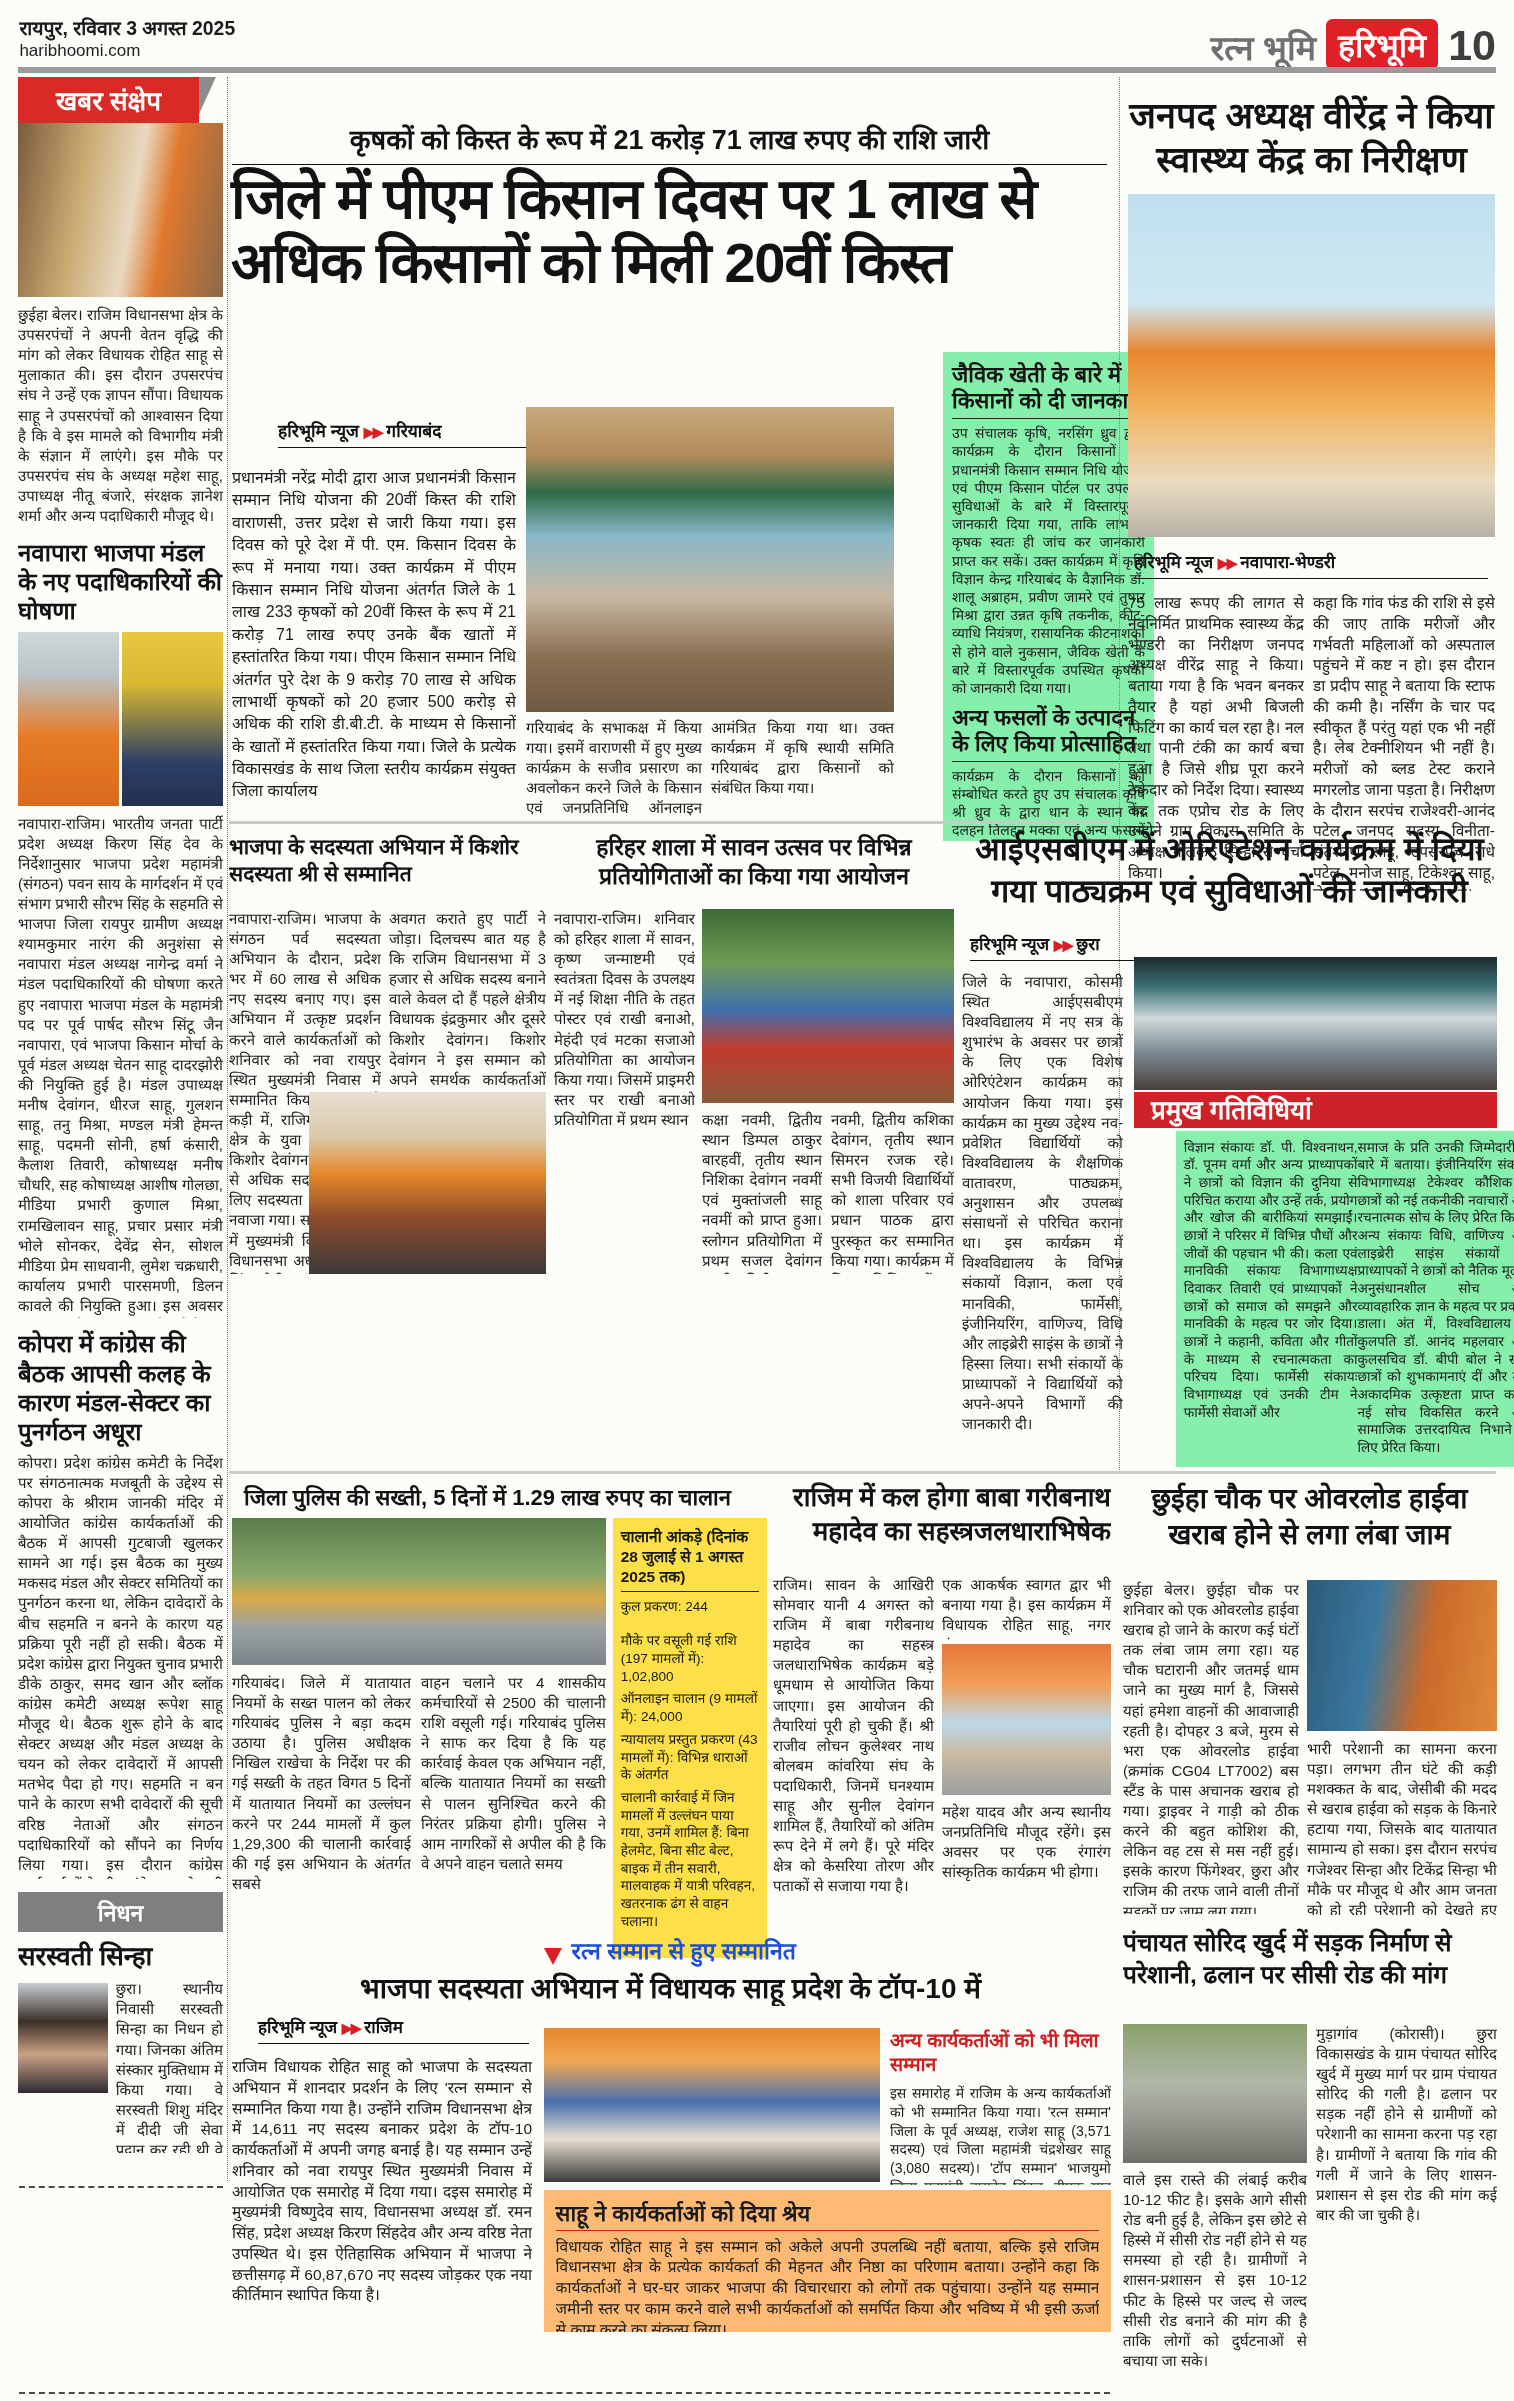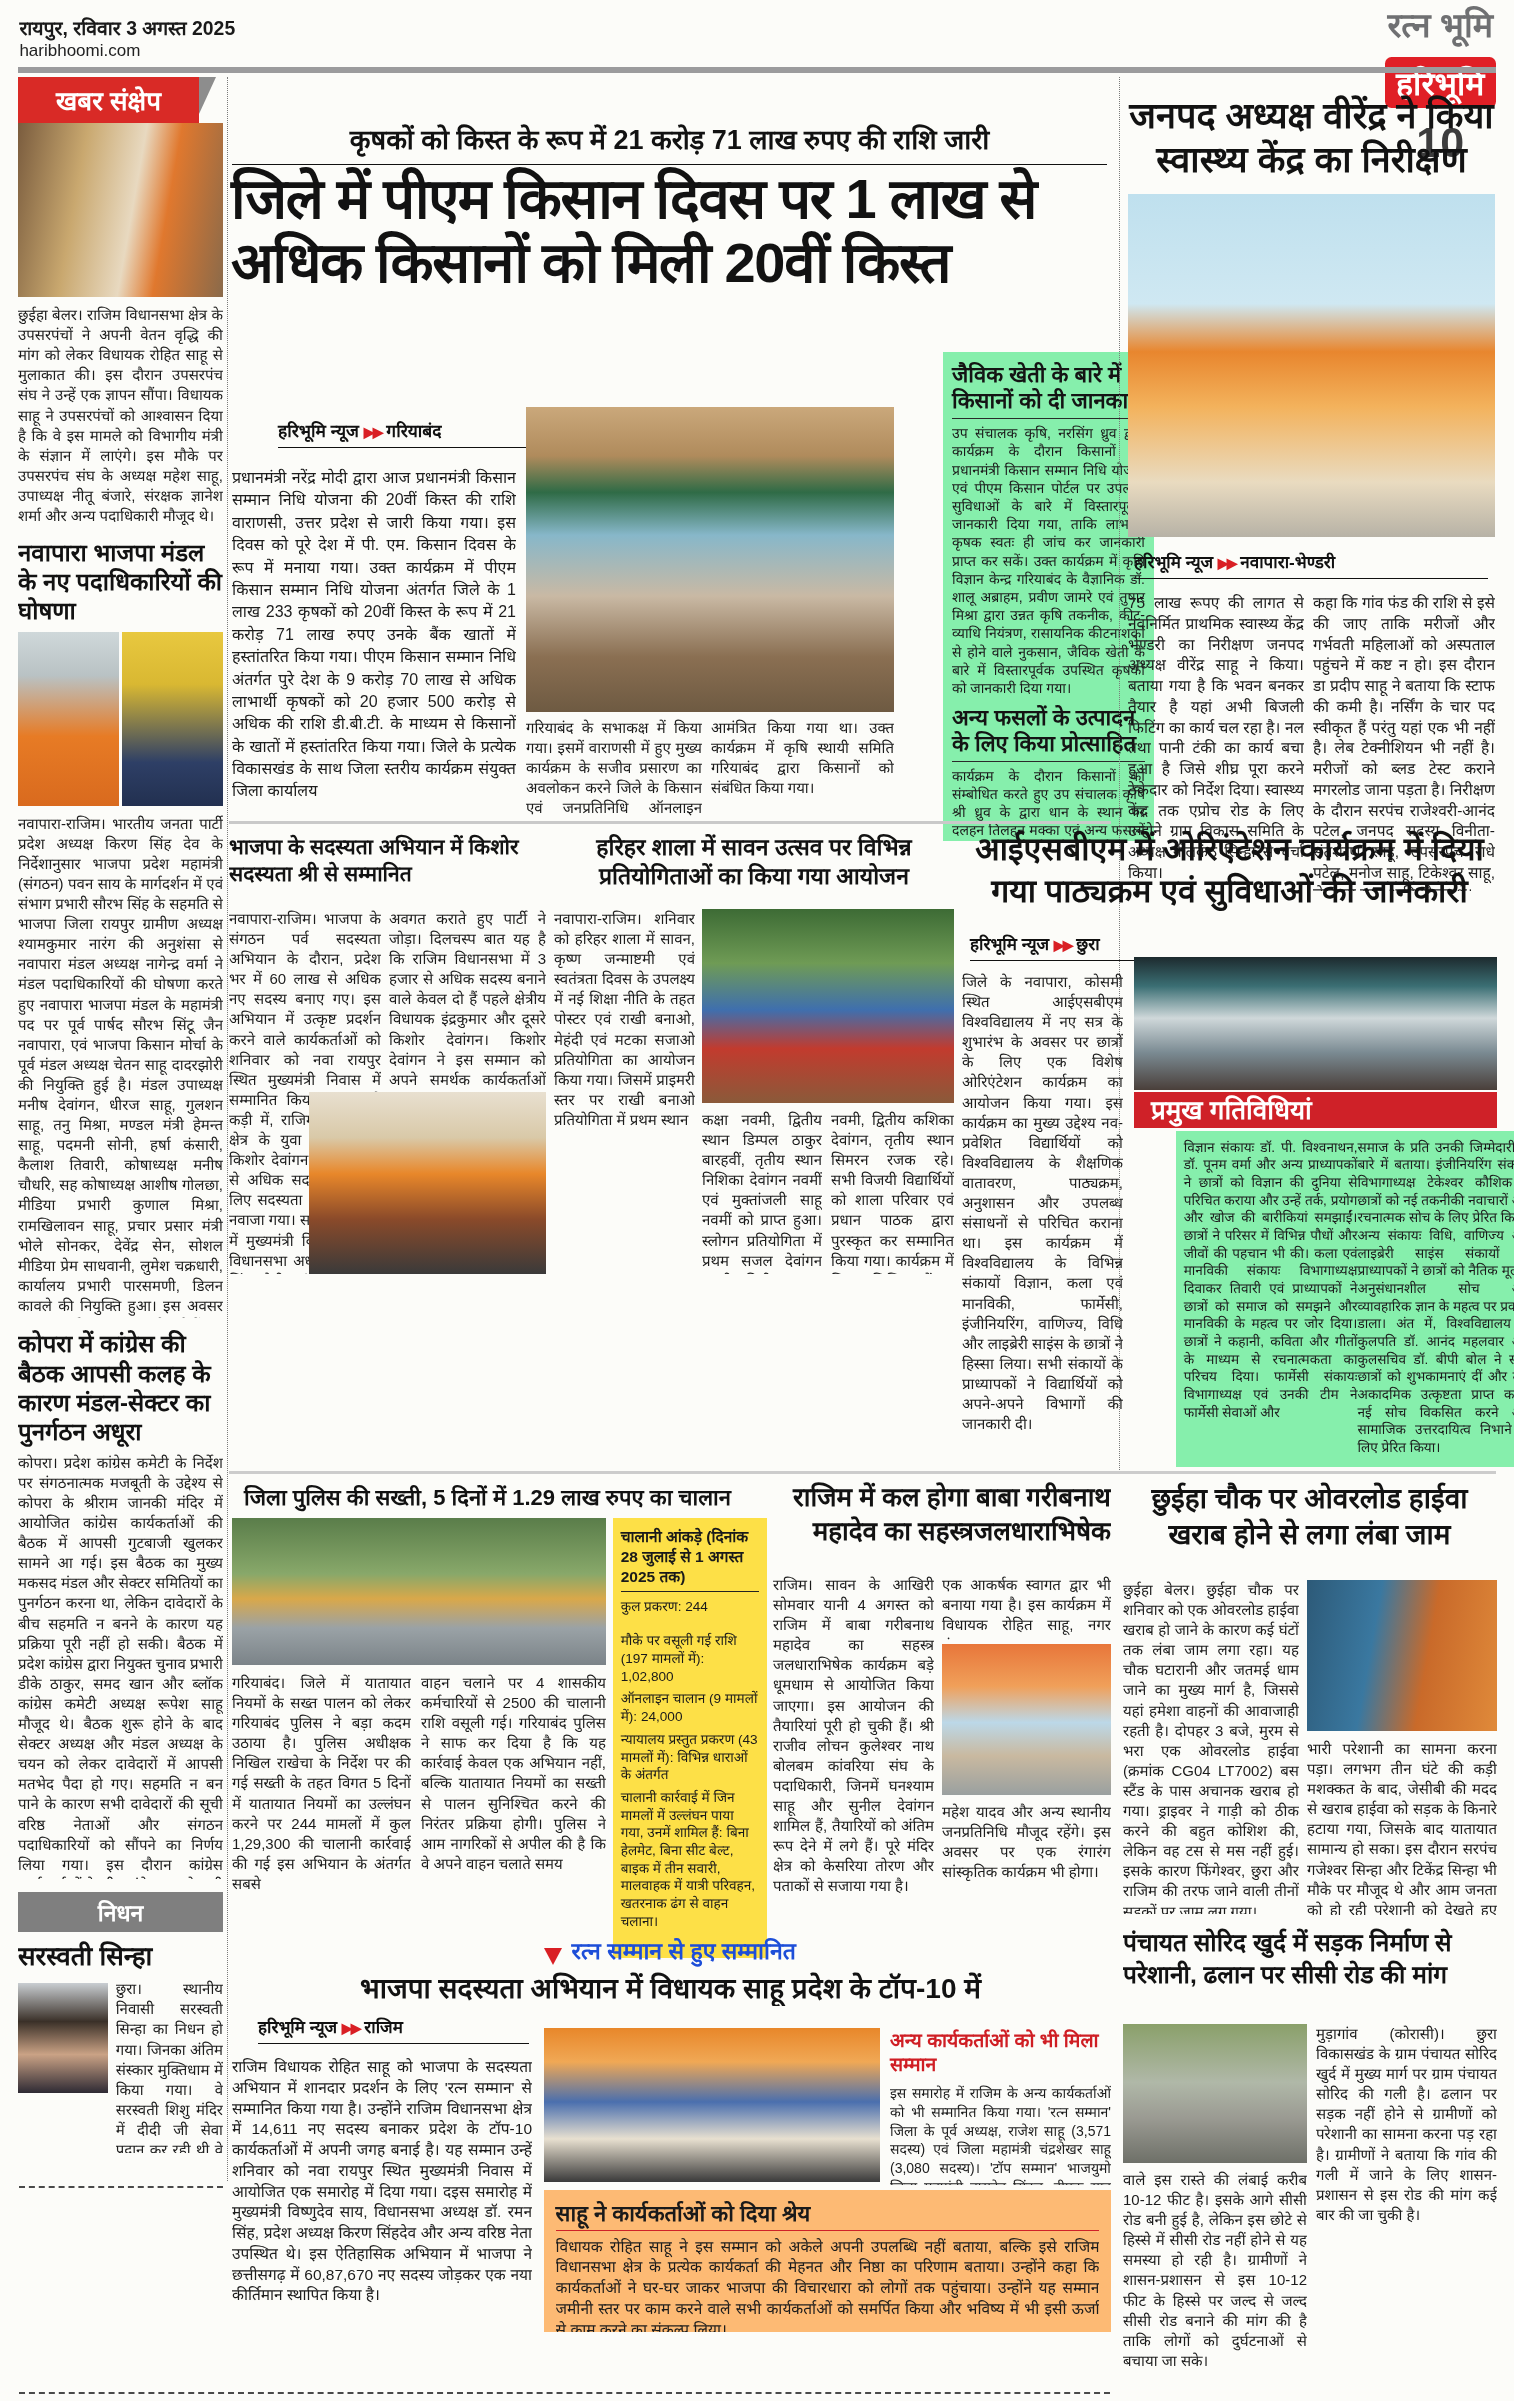--- a/index.html
+++ b/index.html
@@ -21,21 +21,21 @@
   .flag{display:inline-block;width:0;height:0;border-left:9px solid transparent;border-right:9px solid transparent;border-top:17px solid #d91f24;margin-right:6.5px;vertical-align:middle;}
   .fold{position:absolute;right:-17px;top:0;width:0;height:0;border-top:37px solid #8d8d8d;border-right:17px solid transparent;}
 </style>
 </head>
 <body>
 
 <div id="canvas">
 
   <div class="abs" style="left:19.4px;top:14px;font-size:19.4px;font-weight:bold;">रायपुर, रविवार 3 अगस्त 2025</div>
   <div class="abs" style="left:19.4px;top:41px;font-size:17px;color:#222;">haribhoomi.com</div>
-  <div class="abs" style="right:18px;top:1px;display:flex;align-items:center;gap:10.3px;flex-direction:column;">
+  <div class="abs" style="right:18px;top:19px;display:flex;align-items:flex-end;gap:10.3px;">
     <span style="font-size:34px;font-weight:bold;color:#6f7072;">रत्न भूमि</span>
     <span style="background:#e01f26;color:#fff;font-size:32px;font-weight:bold;padding:3.9px 11.6px;border-radius:6.5px;">हरिभूमि</span>
     <span style="font-size:43px;font-weight:bold;color:#3d3d3d;">10</span>
   </div>
   <div class="abs" style="left:18px;top:67px;width:1478px;height:5.8px;background:#9b9b9d;"></div>
 
   <div class="abs vdot" style="left:227px;top:77px;height:2104px;"></div>
   <div class="abs" style="left:18px;top:77px;width:205px;height:2103px;overflow:hidden;">
     <div class="banner-red" style="position:relative;font-size:26px;padding:5.2px 0;width:181px;">
       <span>खबर संक्षेप</span>

